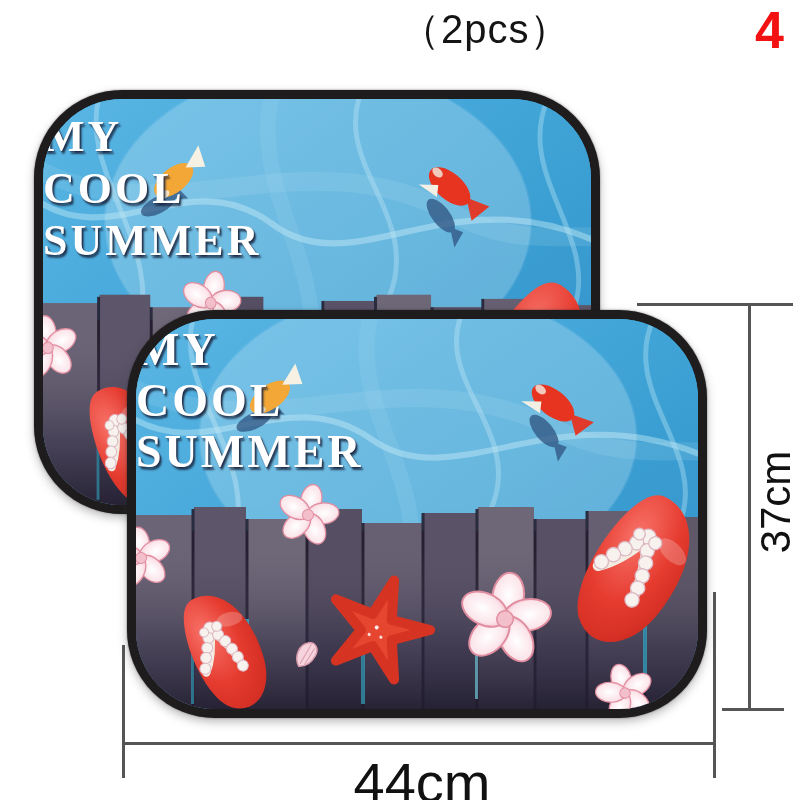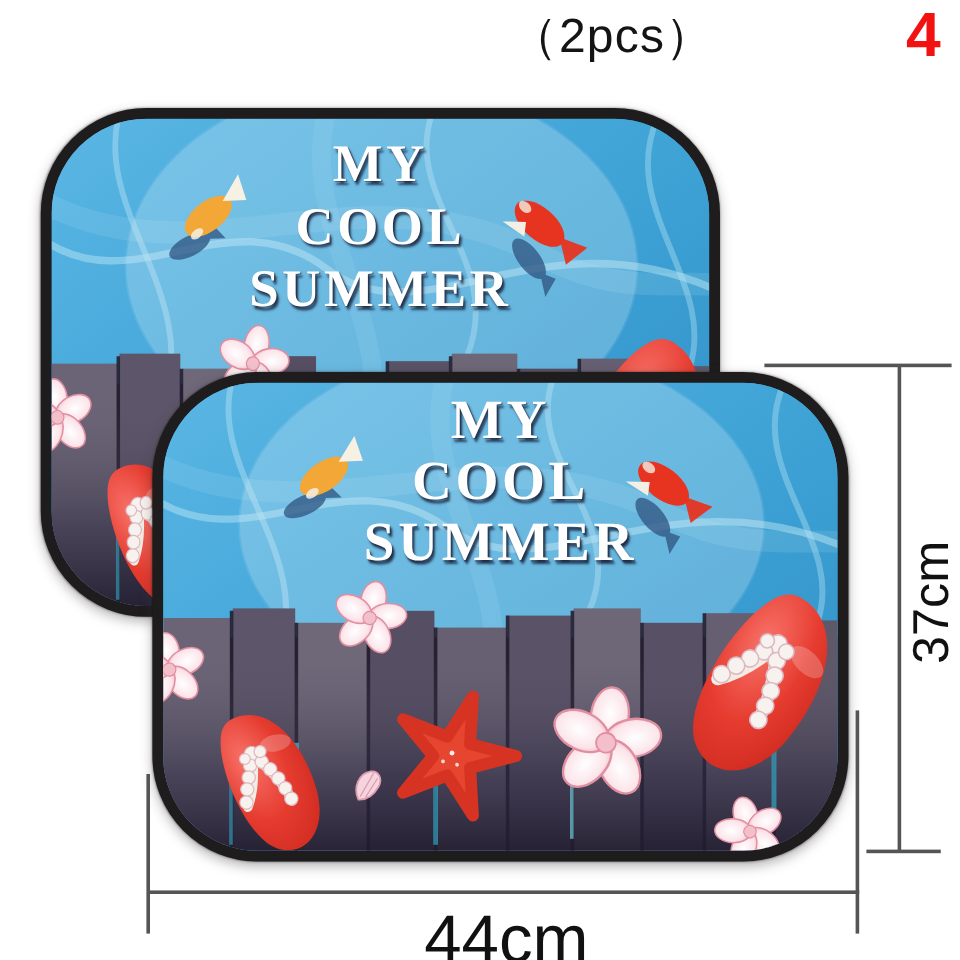--- a/index.html
+++ b/index.html
@@ -5,40 +5,40 @@
   html,body{margin:0;padding:0;}
   body{
     width:800px;height:800px;position:relative;overflow:hidden;
     background:#ffffff;
     font-family:"Liberation Sans", sans-serif;
   }
   
   .pcs-label{
     position:absolute;left:400px;top:2px;width:220px;
     font-size:40px;color:#141414;letter-spacing:1px;
-    text-align:center;font-weight:500;
+    font-weight:500;
   }
   .page-number{
     position:absolute;right:16px;top:4px;
     font-size:52px;line-height:1;color:#f31212;font-weight:bold;
   }
   
   .shade{
     position:absolute;
     border:9px solid #1e1c1c;
     border-radius:88px;
     overflow:hidden;
     background:#3fa3d6;
     box-shadow:0 4px 10px rgba(60,60,60,.35), 0 0 2px rgba(0,0,0,.5);
   }
   .shade.back{left:34px;top:90px;width:548px;height:406px;}
   .shade.front{left:127px;top:310px;width:562px;height:390px;}
   .shade svg.scene{position:absolute;left:0;top:0;width:100%;height:100%;display:block;}
   .shade-text{
-    position:absolute;left:0;right:0;text-align:center;
+    position:absolute;left:0;right:0;text-align:left;
     font-family:"Liberation Serif", serif;
     color:#ffffff;font-weight:600;letter-spacing:3px;
     text-shadow:2px 3px 2px rgba(25,35,60,.8), 1px 1px 1px rgba(25,35,60,.6);
   }
   .back .shade-text{top:12px;font-size:44px;line-height:52px;}
   .front .shade-text{top:5px;font-size:46px;line-height:51px;}
   .shade-text span{display:block;}
   
   .dim-line{position:absolute;background:#555555;}
   .dim-label{

